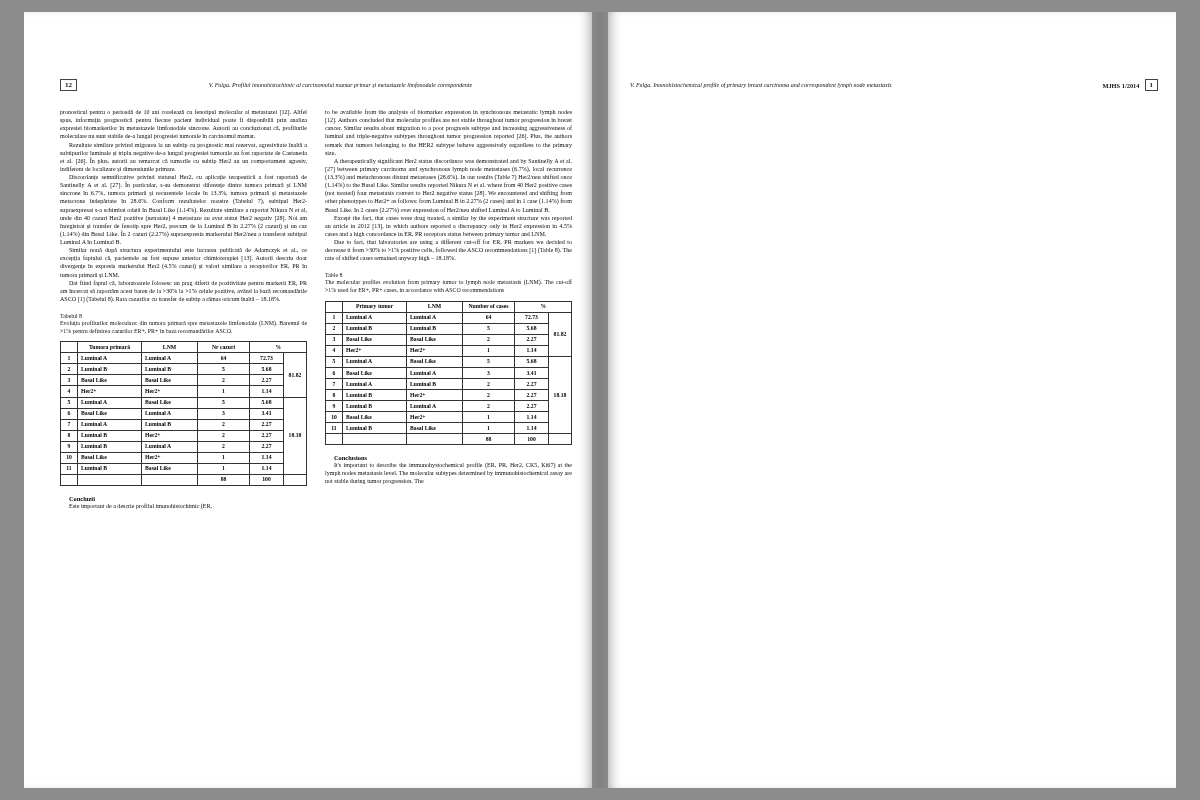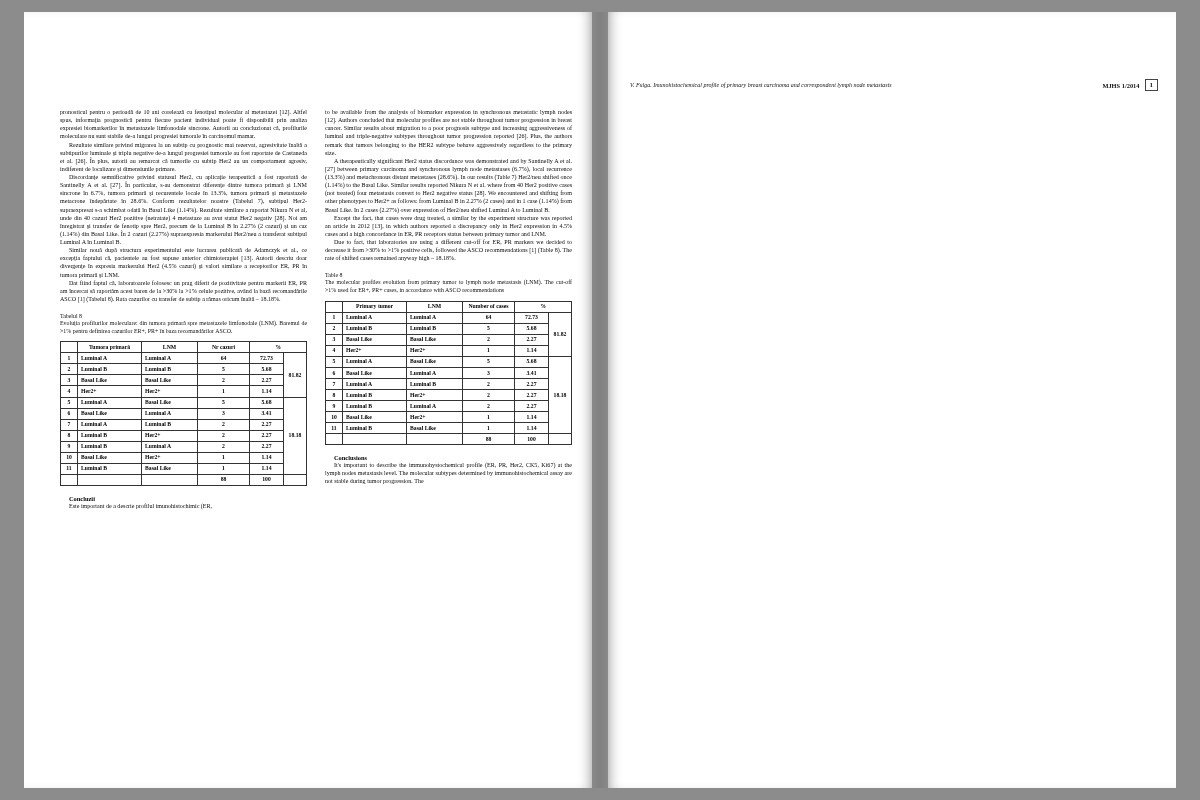--- a/index.html
+++ b/index.html
@@ -141,20 +141,26 @@
   .col-n   { width: 52px; }
   .col-pc  { width: 34px; }
 </style>
 </head>
 <body>
 
 <div id="spread">
 
   <div class="page left">
 
+    <div class="runhead left">
+      <span class="folio">12</span>
+      <span class="rh-spacer"></span>
+      <span class="rh-title">V. Fulga. Profilul imunohistochimic al carcinomului mamar primar şi metastazele limfonodale corespondente</span>
+      <span class="rh-spacer"></span>
+    </div>
 
     <div class="cols left-page">
 
       <div class="col">
         <p class="body noindent">pronosticul pentru o perioadă de 10 ani corelează cu fenotipul molecular al metastazei [12]. Altfel spus, informaţia prognostică pentru fiecare pacient individual poate fi disponibilă prin analiza expresiei biomarkerilor în metastazele limfonodale sincrone. Autorii au concluzionat că, profilurile moleculare nu sunt stabile de-a lungul progresiei tumorale în carcinomul mamar.</p>
         <p class="body">Rezultate similare privind migrarea la un subtip cu prognostic mai rezervat, agresivitate înaltă a subtipurilor luminale şi triplu negative de-a lungul progresiei tumorale au fost raportate de Castaneda et al. [26]. În plus, autorii au remarcat că tumorile cu subtip Her2 au un comportament agresiv, indiferent de localizare şi dimensiunile primare.</p>
         <p class="body">Discordanţe semnificative privind statusul Her2, cu aplicaţie terapeutică a fost raportată de Santinelly A et al. [27]. În particular, s-au demonstrat diferenţe dintre tumora primară şi LNM sincrone în 6.7%, tumora primară şi recurentele locale în 13.3%, tumora primară şi metastazele metacrone îndepărtate în 28.6%. Conform rezultatelor noastre (Tabelul 7), subtipul Her2-supraexpresat s-a schimbat odată în Basal Like (1.14%). Rezultate similare a raportat Nikura N et al, unde din 40 cazuri Her2 pozitive (netratate) 4 metastaze au avut statut Her2 negativ [28]. Noi am înregistrat şi transfer de fenotip spre Her2, precum de la Luminal B în 2.27% (2 cazuri) şi un caz (1.14%) din Basal Like. În 2 cazuri (2.27%) supraexpresia markerului Her2/neu a transferat subtipul Luminal A în Luminal B.</p>
         <p class="body">Similar nouă după structura experimentului este lucrarea publicată de Adamczyk et al., ce excepţia faptului că, pacientele au fost supuse anterior chimioterapiei [13]. Autorii descriu doar divergenţe în expresia markerului Her2 (4.5% cazuri) şi valori similare a receptorilor ER, PR în tumora primară şi LNM.</p>
         <p class="body">Dat fiind faptul că, laboratoarele folosesc un prag diferit de pozitivitate pentru markerii ER, PR am încercat să raportăm acest baren de la &gt;30% la &gt;1% celule pozitive, având la bază recomandările ASCO [1] (Tabelul 8). Rata cazurilor cu transfer de subtip a rămas oricum înaltă – 18.18%.</p>
 

